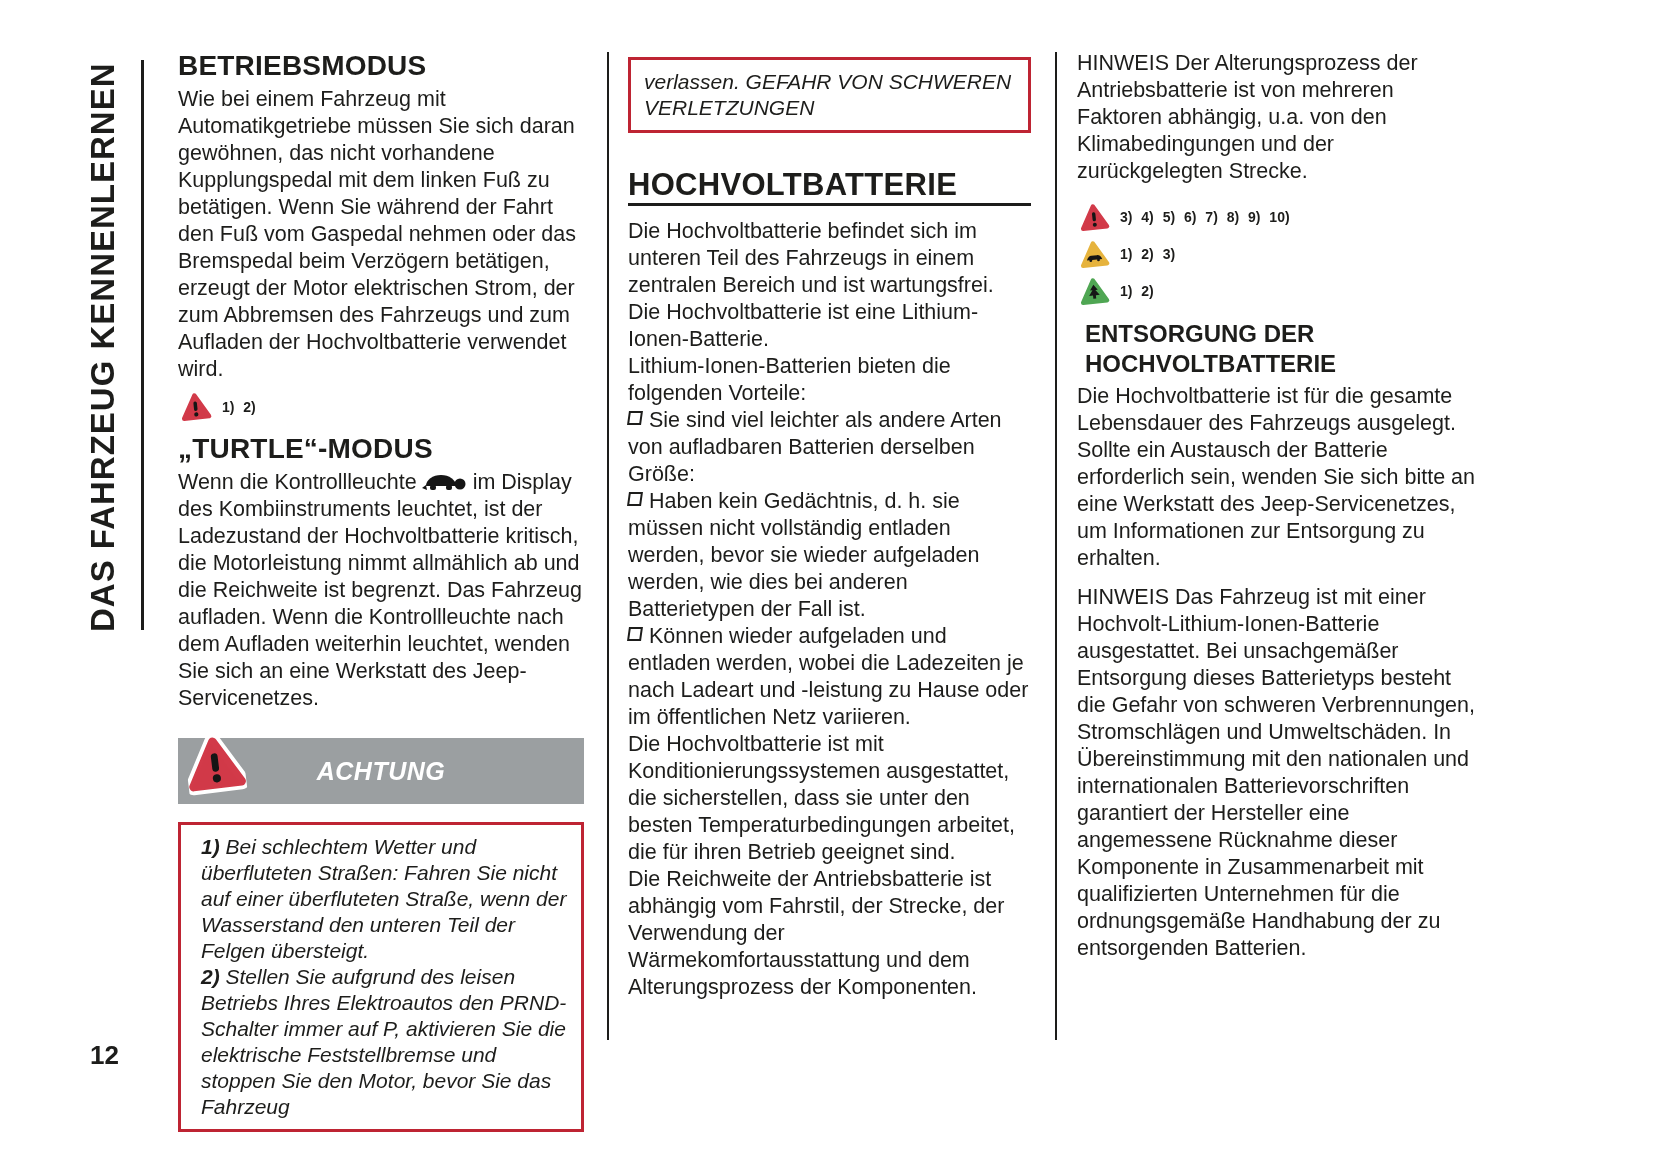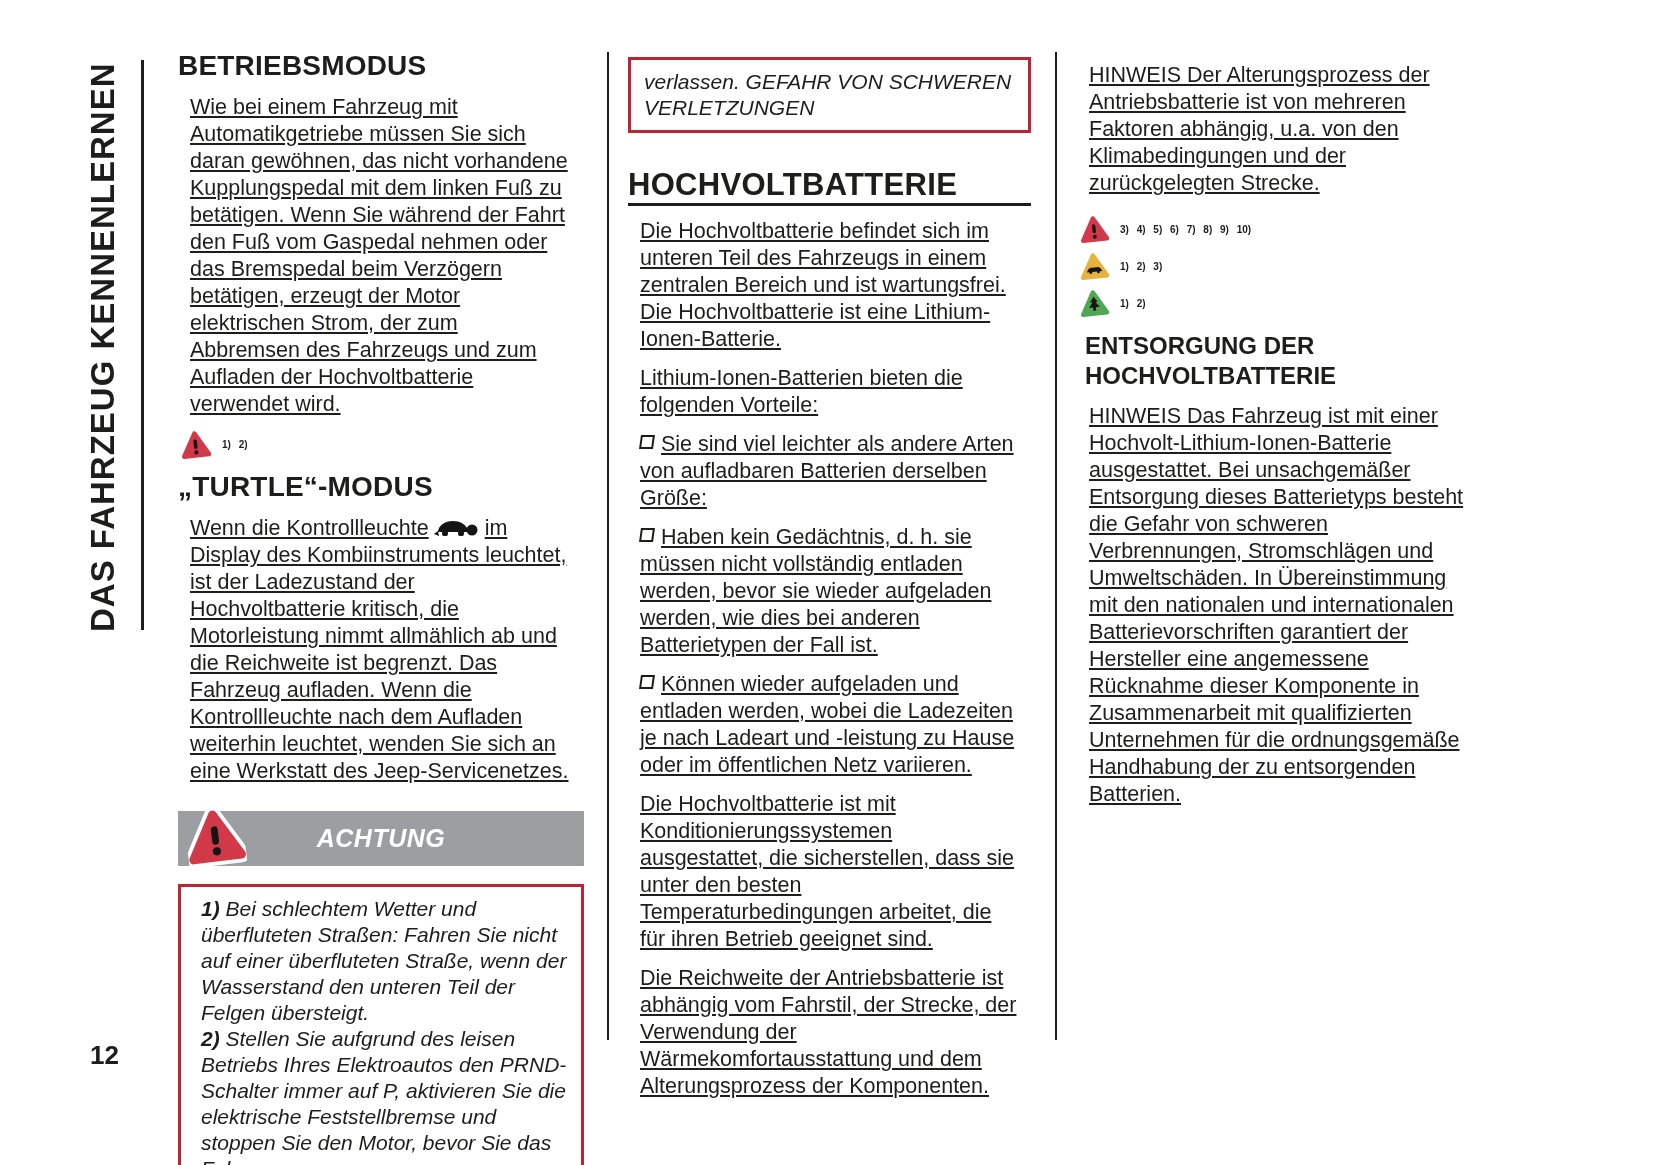--- a/index.html
+++ b/index.html
@@ -19,50 +19,50 @@
 
   
   .col { position:absolute; top:50px; }
   #col1 { left:178px; width:406px; }
   #col2 { left:628px; width:403px; }
   #col3 { left:1077px; width:404px; }
   .vdiv { position:absolute; top:52px; width:2px; height:988px; background:#1d1d1b; }
   #vdiv1 { left:607px; }
   #vdiv2 { left:1055px; }
 
-  .body-text { font-size:21.5px; line-height:27px; margin:12px;text-decoration:underline; }
+  .body-text { font-size:21.5px; line-height:27px; margin:0; }
   .h-small { font-size:28px; font-weight:bold; letter-spacing:0.2px; margin:0 0 4px 0; }
   .h-large {
     font-size:31px; font-weight:bold; letter-spacing:0.3px;
     border-bottom:3px solid #1d1d1b; padding-bottom:0; margin:34px 0 12px 0;
   }
   .h-col3 { font-size:24px; font-weight:bold; line-height:30px; margin:14px 0 4px 8px; }
 
   
   .red-box {
     border:3px solid #be2433; padding:9px 13px;
     font-style:italic; font-size:21px; line-height:26px;
   }
   .red-box .num { font-weight:bold; }
   #col1 .red-box { margin-top:18px;padding-left:20px; }
   #col2 .red-box { margin-top:7px; }
 
   
   .achtung-bar {
-    position:relative; margin-top:26px; height:55px; background:#9b9fa1;
+    position:relative; margin-top:26px; height:66px; background:#9b9fa1;
     display:flex; align-items:center; justify-content:center;text-align:right;
   }
   .achtung-bar .achtung-label {
     color:#ffffff; font-weight:bold; font-style:italic; font-size:25px; letter-spacing:0.5px;
   }
   .achtung-bar .big-triangle { position:absolute; left:8px; top:-6px; }
 
   
   .warn-row { display:flex; align-items:center; gap:11px; margin:9px 0 12px 2px; }
-  .warn-refs { font-weight:bold; font-size:10px; word-spacing:5px; white-space:nowrap; }
+  .warn-refs { font-weight:bold; font-size:14px; word-spacing:5px; white-space:nowrap; }
   .icon-rows { margin-top:18px; }
   .icon-rows .warn-row { margin:0 0 9px 2px; }
 
   
   .sq-bullet {
     display:inline-block; width:10px; height:10px;
     border:2.5px solid #1d1d1b; transform:skewX(-8deg);
     margin-right:7px; position:relative; top:-2px;
   }
 
@@ -172,17 +172,18 @@
       </div>
       <div class="warn-row">
         <svg width="30" height="28" viewBox="0 0 60 58" style="transform:rotate(-6deg)">
             <use href="#tri-green"></use>
           </svg>
         <span class="warn-refs">1) 2)</span>
       </div>
     </div>
 
     <h2 class="h-col3">ENTSORGUNG DER HOCHVOLTBATTERIE</h2>
+    <p class="body-text">Die Hochvoltbatterie ist für die gesamte Lebensdauer des Fahrzeugs ausgelegt. Sollte ein Austausch der Batterie erforderlich sein, wenden Sie sich bitte an eine Werkstatt des Jeep-Servicenetzes, um Informationen zur Entsorgung zu erhalten.</p>
     <p class="body-text gap-para">HINWEIS Das Fahrzeug ist mit einer Hochvolt-Lithium-Ionen-Batterie ausgestattet. Bei unsachgemäßer Entsorgung dieses Batterietyps besteht die Gefahr von schweren Verbrennungen, Stromschlägen und Umweltschäden. In Übereinstimmung mit den nationalen und internationalen Batterievorschriften garantiert der Hersteller eine angemessene Rücknahme dieser Komponente in Zusammenarbeit mit qualifizierten Unternehmen für die ordnungsgemäße Handhabung der zu entsorgenden Batterien.</p>
   </div>
 
   <div class="page-number">12</div>
 </div>
 
 </body></html>

